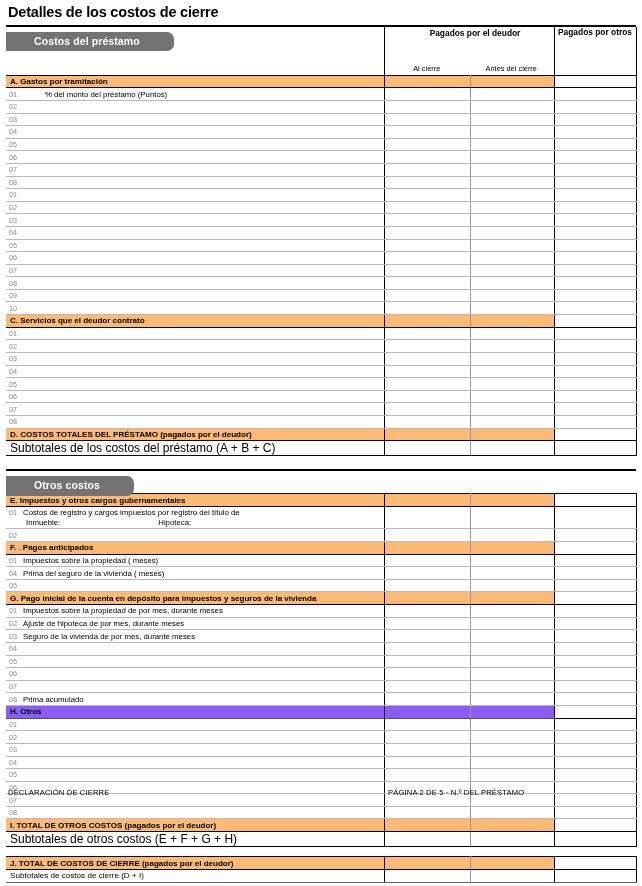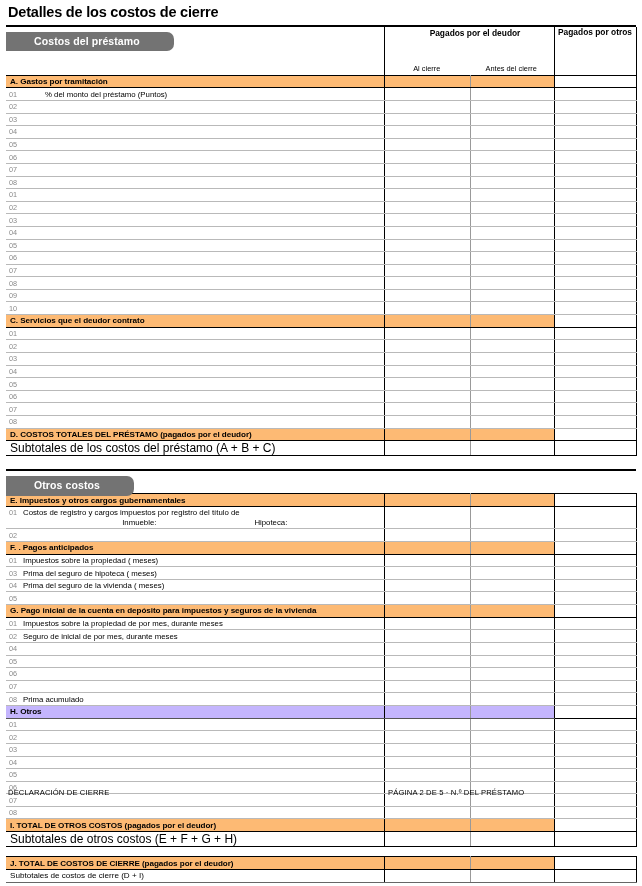--- a/index.html
+++ b/index.html
@@ -144,21 +144,21 @@
   }
   tr.r-sec td.cell-other-blank {
     background: #ffffff;
     border-top: 1.1px solid #000;
     border-bottom: 1.1px solid #000;
     border-right: 1.4px solid #000;
   }
 
   
   tr.r-sec-light td {
-    background: #c4b5fd;
+    background: #8b5cf6;
     border-top: 0.9px solid #555;
     border-bottom: 0.9px solid #555;
   }
 
   
   tr.r-sub td.cell-label {
     font-size: 12px;
     padding-left: 4px;
     border-bottom: 1.1px solid #000;
   }
@@ -182,21 +182,21 @@
     vertical-align: baseline;
   }
   .itxt {
     font-size: 7.8px;
     color: #000;
   }
   .itxt-indent { padding-left: 22px; }
 
   .two-line { height: 21px !important; }
   .two-line .l1 { display: block; line-height: 1.25; }
-  .two-line .l2 { display: block; line-height: 1.25; text-align: center; }
+  .two-line .l2 { display: block; line-height: 1.25; }
   .ml-inmueble { display:inline-block; padding-left: 17px; }
   .ml-hipoteca { display:inline-block; padding-left: 98px; }
 
   
   .block-gap { height: 9px; }
   .tab-gap   { height: 13px; }
 
   
   .footer {
     position: absolute;
@@ -500,26 +500,20 @@
         <td class="cell-before"></td>
         <td class="cell-other-blank"></td>
       </tr>
       <tr class="r-item">
         <td class="cell-label"><span class="num">01</span><span class="itxt">Impuestos sobre la propiedad (      meses)</span></td>
         <td class="cell-money cell-at"></td>
         <td class="cell-money cell-before"></td>
         <td class="cell-money cell-other"></td>
       </tr>
       <tr class="r-item">
-        <td class="cell-label"><span class="num">03</span><span class="itxt">Prima del seguro de hipoteca (      meses)</span></td>
-        <td class="cell-money cell-at"></td>
-        <td class="cell-money cell-before"></td>
-        <td class="cell-money cell-other"></td>
-      </tr>
-      <tr class="r-item">
         <td class="cell-label"><span class="num">04</span><span class="itxt">Prima del seguro de la vivienda (      meses)</span></td>
         <td class="cell-money cell-at"></td>
         <td class="cell-money cell-before"></td>
         <td class="cell-money cell-other"></td>
       </tr>
       <tr class="r-item">
         <td class="cell-label"><span class="num">05</span><span class="itxt"></span></td>
         <td class="cell-money cell-at"></td>
         <td class="cell-money cell-before"></td>
         <td class="cell-money cell-other"></td>
@@ -533,21 +527,27 @@
         <td class="cell-before"></td>
         <td class="cell-other-blank"></td>
       </tr>
       <tr class="r-item">
         <td class="cell-label"><span class="num">01</span><span class="itxt">Impuestos sobre la propiedad de                           por mes, durante      meses</span></td>
         <td class="cell-money cell-at"></td>
         <td class="cell-money cell-before"></td>
         <td class="cell-money cell-other"></td>
       </tr>
       <tr class="r-item">
-        <td class="cell-label"><span class="num">02</span><span class="itxt">Seguro de inicial               de                     por mes, durante      meses</span></td>
+        <td class="cell-label"><span class="num">02</span><span class="itxt">Ajuste de hipoteca               de                     por mes, durante      meses</span></td>
+        <td class="cell-money cell-at"></td>
+        <td class="cell-money cell-before"></td>
+        <td class="cell-money cell-other"></td>
+      </tr>
+      <tr class="r-item">
+        <td class="cell-label"><span class="num">03</span><span class="itxt">Seguro de la vivienda            de                     por mes, durante      meses</span></td>
         <td class="cell-money cell-at"></td>
         <td class="cell-money cell-before"></td>
         <td class="cell-money cell-other"></td>
       </tr>
       <tr class="r-item">
         <td class="cell-label"><span class="num">04</span><span class="itxt"></span></td>
         <td class="cell-money cell-at"></td>
         <td class="cell-money cell-before"></td>
         <td class="cell-money cell-other"></td>
       </tr>

